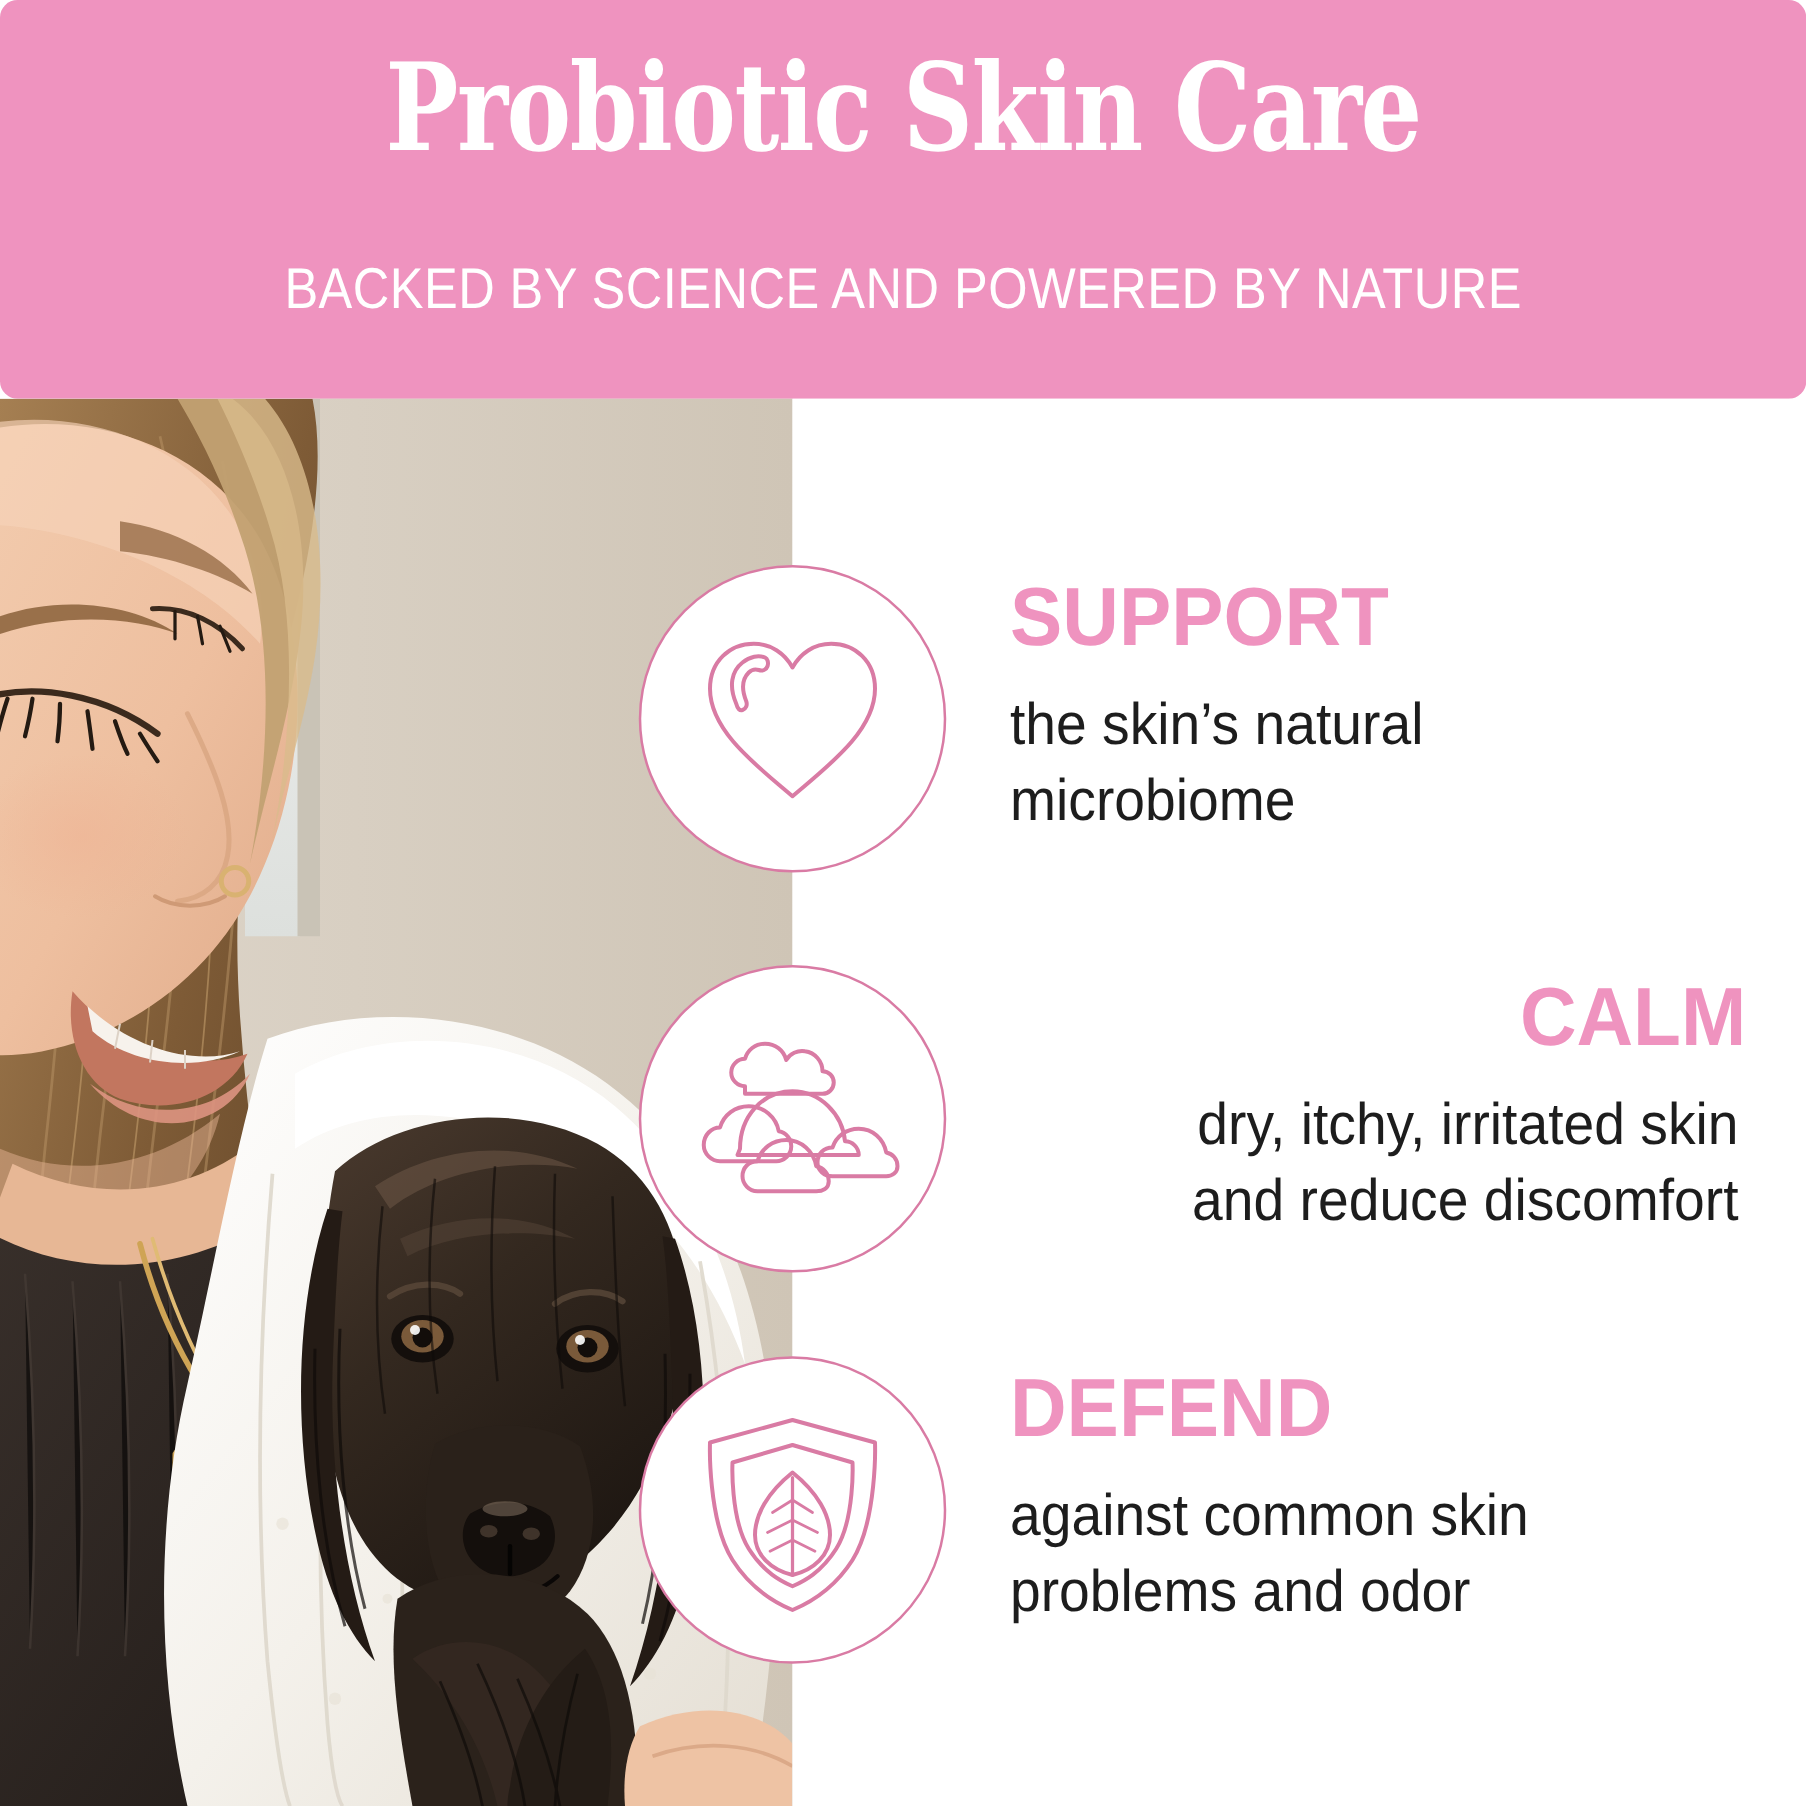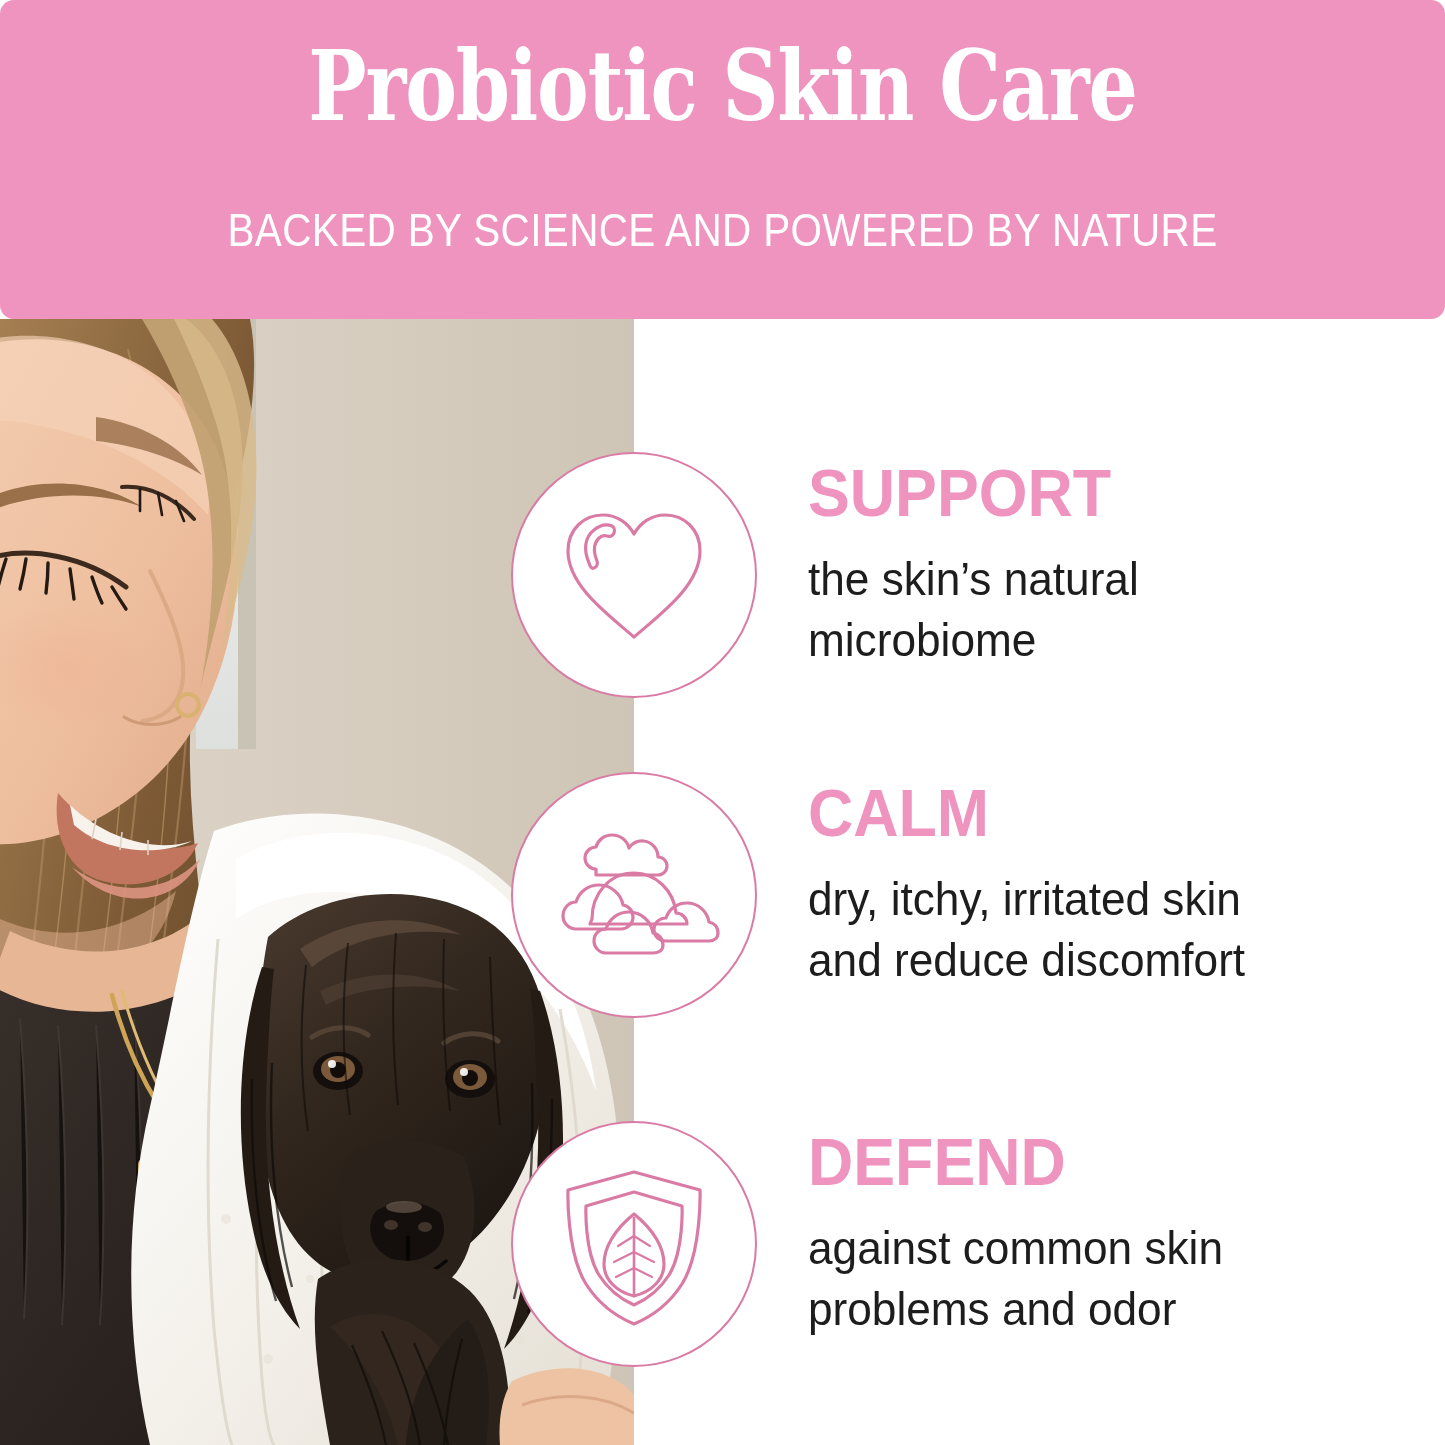--- a/index.html
+++ b/index.html
@@ -132,22 +132,22 @@
     font-weight: 400;
     font-size: 47px;
     line-height: 1.30;
     margin: 0;
     transform: scaleX(0.94);
     transform-origin: 0 50%;
   }
   .benefit-body .line { display: block; white-space: nowrap; }
 
   #benefit-support { top: 452px; }
-  #benefit-calm    { top: 772px; }
-  #benefit-defend  { top: 1121px; }
+  #benefit-calm    { top: 772px; text-align: right; }
+  #benefit-defend  { top: 1085px; }
 </style>
 </head>
 <body>
 
 <div id="page">
 
   <div class="header-band">
     <div class="header-title">Probiotic Skin Care</div>
     <div class="header-subtitle">BACKED BY SCIENCE AND POWERED BY NATURE</div>
   </div>

